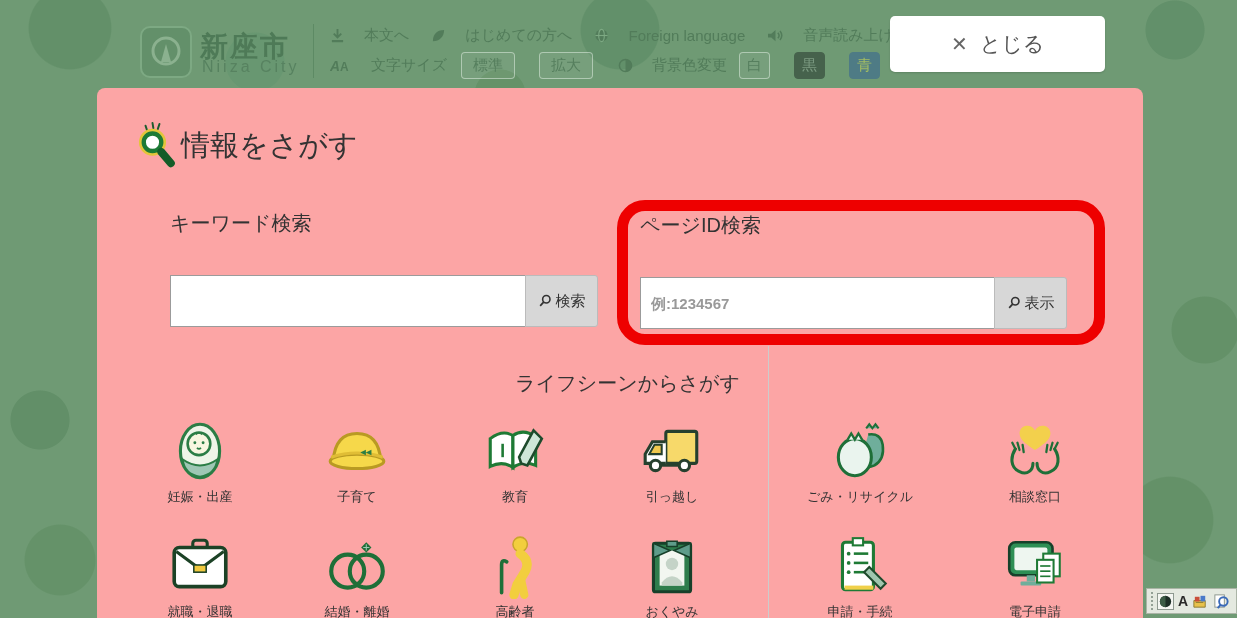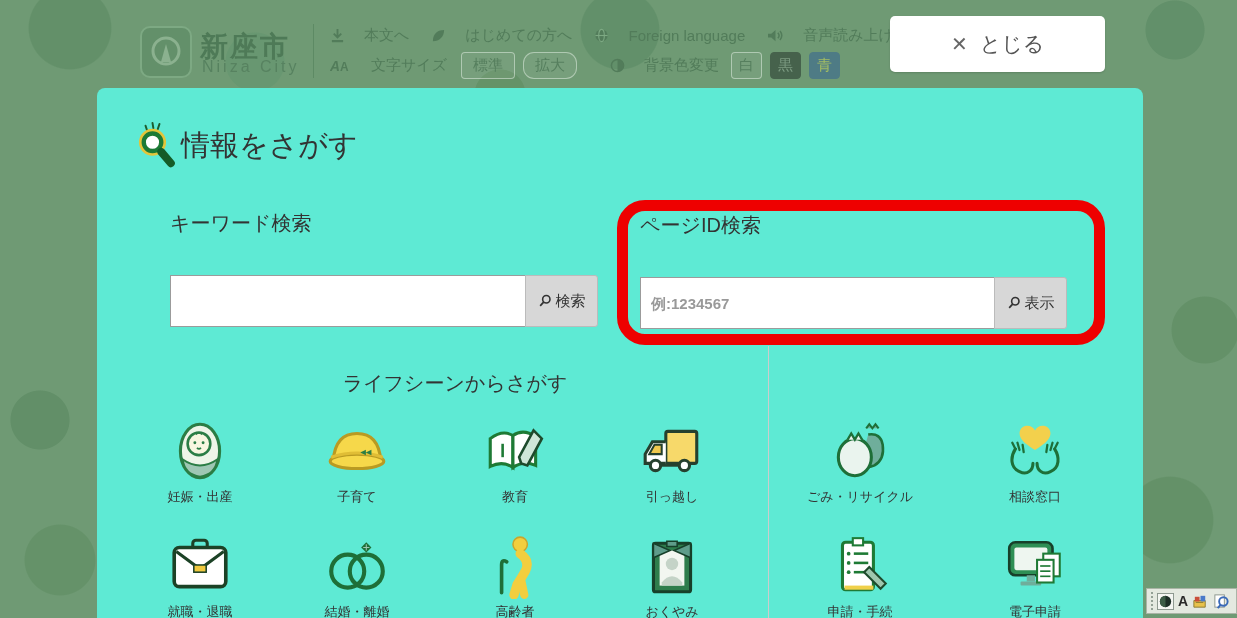--- a/index.html
+++ b/index.html
@@ -29,40 +29,40 @@
   .logo-title { left:200px; top:28px; font-size:28px; font-weight:bold; letter-spacing:2px; color:#4e7a57;text-align:right; }
   .logo-sub   { left:202px; top:58px; font-size:16px; letter-spacing:3px; color:#578260; }
   .hdr-divider { left:313px; top:24px; width:1px; height:54px; background:#5d8a64; }
   .nav-row { left:330px; display:flex; align-items:center; font-size:15px; color:#527c5a; }
   .nav-row-1 { top:26px; }
   .nav-row-2 { top:52px; }
   .nav-item { display:flex; align-items:center; gap:19px; margin-right:22px; }
   .ghost-btn {
     border:1px solid rgba(245,250,245,.45); border-radius:4px;
     background:rgba(255,255,255,.06); color:#567f5e;
-    font-size:15px; padding:3px 11px; margin-right:8px; cursor:pointer;
+    font-size:15px; padding:3px 11px; margin-right:24px; cursor:pointer;
   }
   .sq-btn { padding:3px 7px; }
   .btn-black { background:#46624c; border-color:#46624c; color:#7b9a81; }
   .btn-blue  { background:#4e7b85; border-color:#4e7b85; color:#a3bd62; }
 
   .close-btn {
     left:890px; top:16px; width:215px; height:56px;
     background:#fff; border-radius:5px; border:none;
     display:flex; align-items:center; justify-content:center; gap:12px;
     font-size:21px; color:#555; cursor:pointer;
     box-shadow:0 1px 2px rgba(0,0,0,.15);
     font-family:inherit;
   }
   .close-x { font-size:20px; color:#666; }
 
   
   .modal {
     left:97px; top:88px; width:1046px; height:530px;
-    background:#5eead4; border-radius:8px 8px 0 0;
+    background:#fca5a5; border-radius:8px 8px 0 0;
   }
   .modal-title { left:84px; top:38px; font-size:29px; font-weight:500; color:#333; }
   .title-icon { left:38px; top:32px; }
 
   .sec-label { font-size:20px; color:#333; }
   .search-row { display:flex;margin-top:20px; }
   .search-input {
     height:52px; border:1px solid #9b9b9b; border-right:none; background:#fff;
     font-size:15px; padding:0 10px; outline:none; font-family:inherit; color:#333;font-weight:bold;
   }
@@ -70,21 +70,21 @@
   .search-btn {
     width:73px; height:52px; background:#d7d7d7; border:1px solid #bbb;
     border-radius:0 3px 3px 0; display:flex; align-items:center; justify-content:center;
     gap:4px; font-size:15px; color:#333; cursor:pointer; font-family:inherit;
   }
   .highlight-box {
     left:520px; top:112px; width:488px; height:145px;
     border:11px solid #ee0000; border-radius:28px; pointer-events:none;
   }
   .col-divider { left:671px; top:258px; width:1px; height:272px; background:#ccc; }
-  .col-header { font-size:20px; color:#333; text-align:center; }
+  .col-header { font-size:20px; color:#333; text-align:right; }
 
   .tile { position:absolute; text-align:center; cursor:pointer; }
   .tile svg { display:block; margin:0 auto; }
   .tile-label { font-size:13px; color:#333; margin-top:4px; white-space:nowrap; }
 
   
   .ime-bar {
     left:1146px; top:588px; width:91px; height:26px;
     background:#e4e9e0; border:1px solid #aab4a6;
     display:flex; align-items:center; gap:4px; padding:0 4px;
@@ -138,21 +138,21 @@
 
 <div class="abs nav-row nav-row-2">
   <div class="nav-item" style="margin-right:14px;">
     <svg width="22" height="15" viewBox="0 0 24 16">
       <text x="0" y="14" font-size="15" font-weight="bold" fill="#527c5a" font-style="italic">A</text>
       <text x="11" y="14" font-size="13" font-weight="bold" fill="#527c5a">A</text>
     </svg>
     <span>文字サイズ</span>
   </div>
   <button class="ghost-btn">標準</button>
-  <button class="ghost-btn" style="margin-right:33px;border-radius:11px;">拡大</button>
+  <button class="ghost-btn" style="margin-right:25px;">拡大</button>
   <div class="nav-item" style="margin-right:12px;">
     <svg width="15" height="15" viewBox="0 0 16 16">
       <circle cx="8" cy="8" r="6.5" fill="none" stroke="#527c5a" stroke-width="1.6"></circle>
       <path d="M8 1.5 a6.5 6.5 0 0 1 0 13 Z" fill="#527c5a"></path>
     </svg>
     <span>背景色変更</span>
   </div>
   <button class="ghost-btn sq-btn">白</button>
   <button class="ghost-btn sq-btn btn-black">黒</button>
   <button class="ghost-btn sq-btn btn-blue">青</button>

